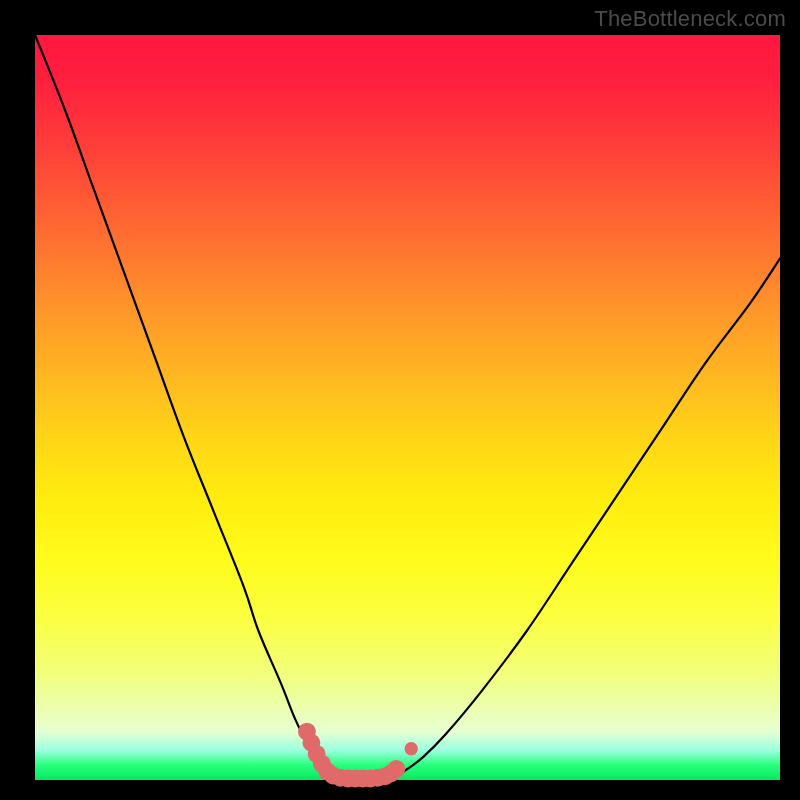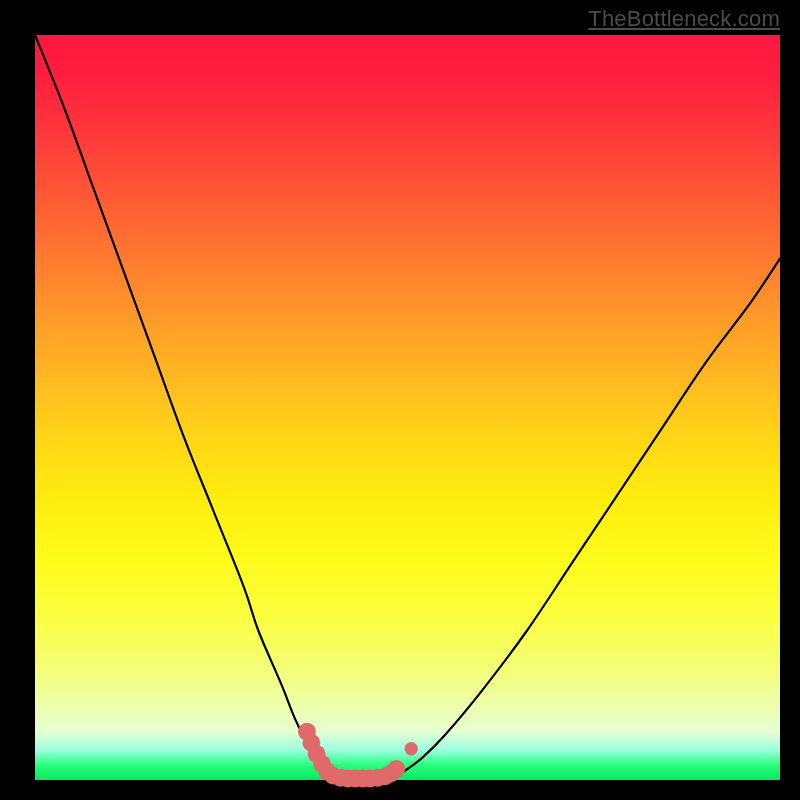--- a/index.html
+++ b/index.html
@@ -41,26 +41,25 @@
       #f2ff7e 86%,
       #e6ffd2 93.5%,
       #9bffe0 96%,
       #29ff7d 98%,
       #08e85e 100%
     );
   }
   .watermark {
     position: absolute;
     top: 6px;
-    right: 20px;
+    right: 14px;
     color: #4b4b4b;
     font-size: 22px;
     letter-spacing: 0.2px;
     user-select: none;
-    text-decoration: underline;
   }
   svg.curves {
     position: absolute;
     left: 0;
     top: 0;
     width: 745px;
     height: 745px;
     overflow: visible;
   }
 </style>

